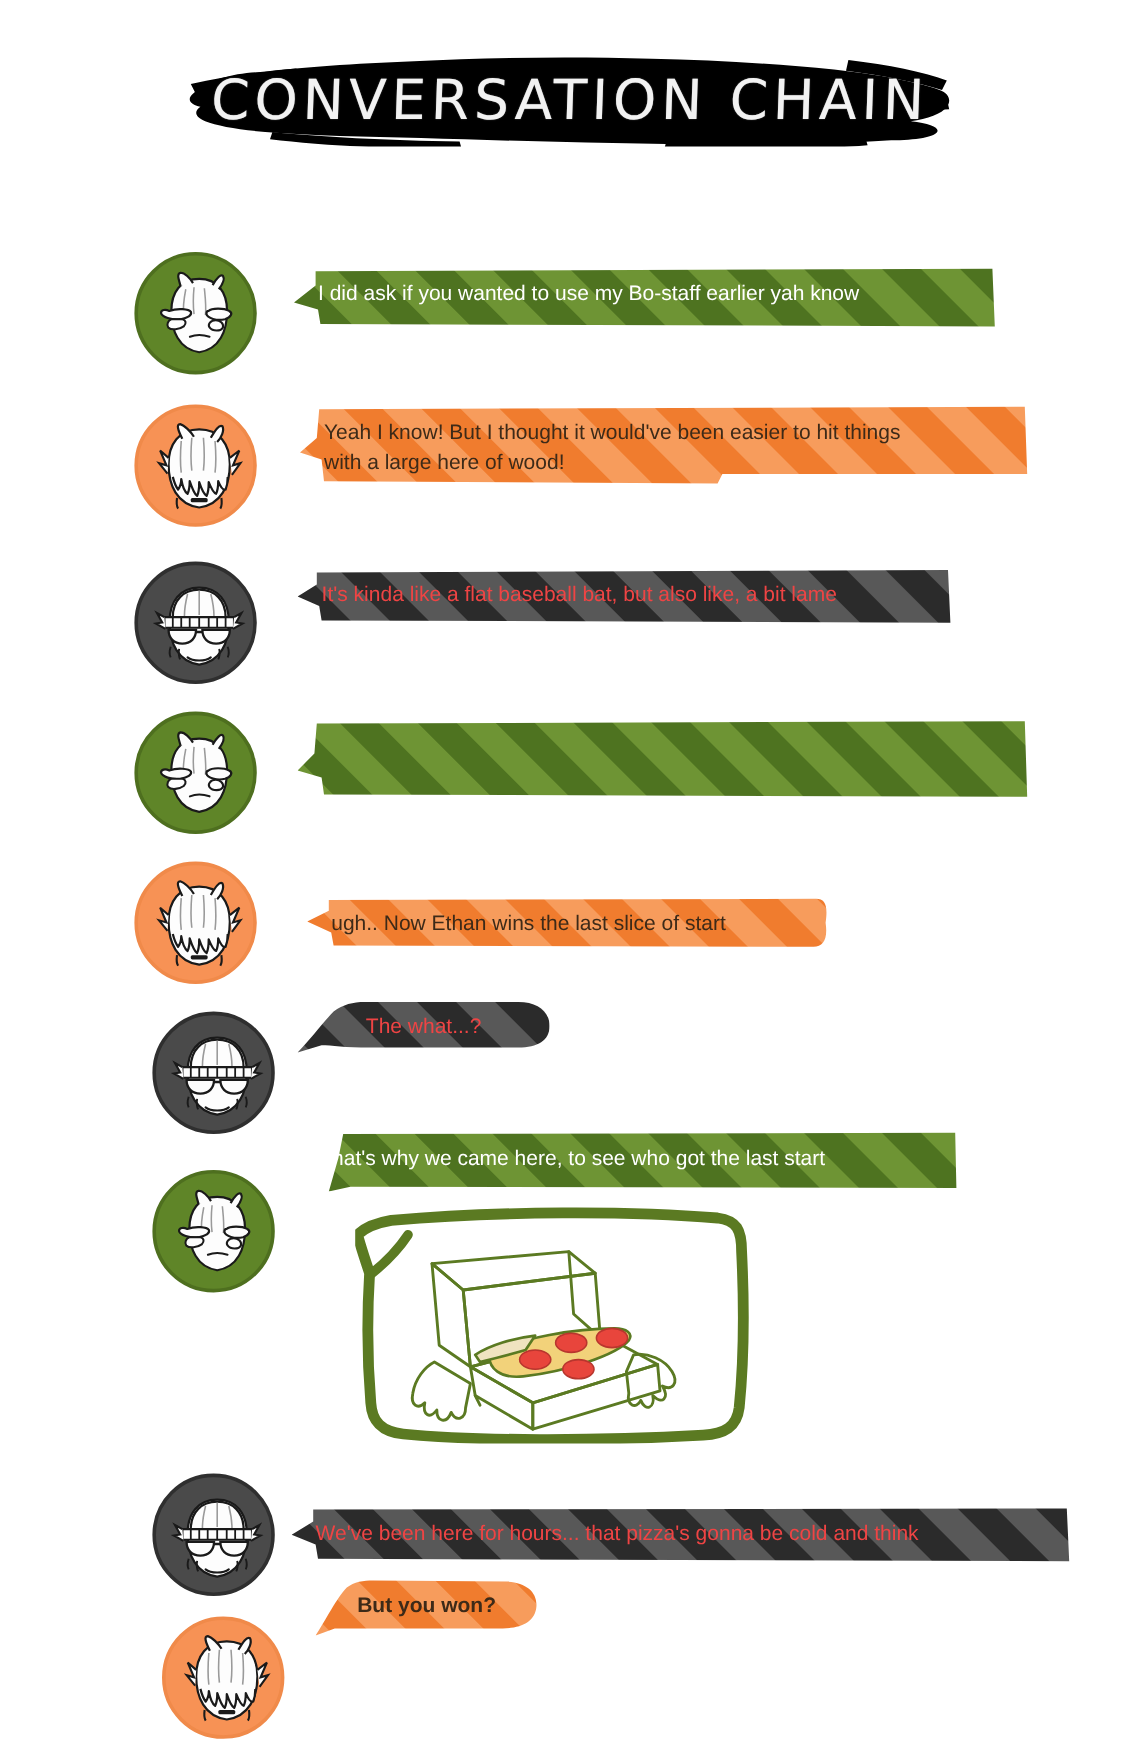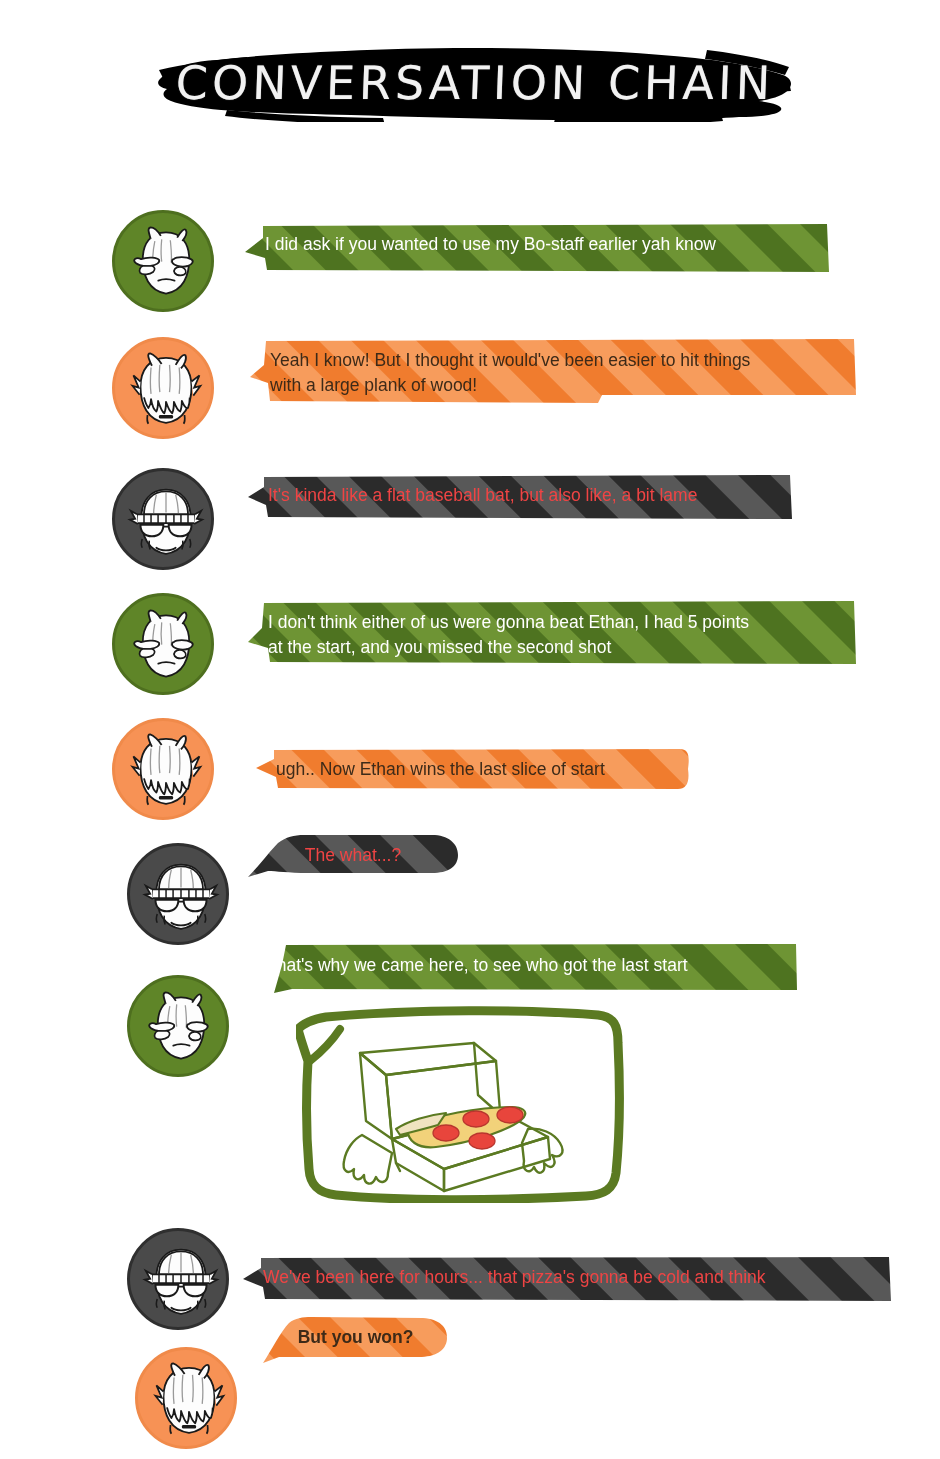--- a/index.html
+++ b/index.html
@@ -155,21 +155,21 @@
           <defs>
             <pattern id="stripeO1" width="46" height="46" patternUnits="userSpaceOnUse" patternTransform="rotate(-45)">
               <rect width="46" height="46" fill="#f07c2e"></rect>
               <rect width="23" height="46" fill="#f79c5c"></rect>
             </pattern>
           </defs>
           <path fill="url(#stripeO1)" d="M16,4 L604,2 L606,58 L352,58 L348,66 L20,64 L18,46 L0,40 L14,28 Z"></path>
         </svg>
       </span>
       <span class="txt">Yeah I know! But I thought it would've been easier to hit things
-with a large plank of wood!</span>
+with a large here of wood!</span>
     </div>
   </div>
 
   <div class="row" style="height:0">
     <div class="avatar gray" style="left:112px;top:293px;">
       <svg viewBox="0 0 102 102" aria-hidden="true">
         <g transform="translate(51,53) scale(0.88) translate(-51,-53)">
           <path d="M51 14 C33 14 23 27 23 46 C23 67 31 84 51 87 C71 84 79 67 79 46 C79 27 69 14 51 14 Z" fill="#fdfdfd" stroke="#1a1a1a" stroke-width="2.1"></path>
           <path d="M26 42 C26 26 36 16 51 16 C66 16 76 26 76 42 Z" fill="#fdfdfd" stroke="#1a1a1a" stroke-width="2.1"></path>
           <path d="M40 20 C38 28 37 35 37 41" stroke="#9a9a9a" stroke-width="1.5" fill="none"></path>
@@ -229,22 +229,20 @@
         <svg viewBox="0 0 610 68" preserveAspectRatio="none" aria-hidden="true">
           <defs>
             <pattern id="stripeG2" width="46" height="46" patternUnits="userSpaceOnUse" patternTransform="rotate(-45)">
               <rect width="46" height="46" fill="#4e7320"></rect>
               <rect width="23" height="46" fill="#6e9434"></rect>
             </pattern>
           </defs>
           <path fill="url(#stripeG2)" d="M16,3 L606,1 L608,64 L22,62 L20,48 L0,42 L14,28 Z"></path>
         </svg>
       </span>
-      <span class="txt">I don't think either of us were gonna beat Ethan, I had 5 points
-at the start, and you missed the second shot</span>
     </div>
   </div>
 
   <div class="row" style="height:0">
     <div class="avatar orange" style="left:112px;top:543px;">
       <svg viewBox="0 0 102 102" aria-hidden="true">
         <g transform="translate(51,53) scale(0.88) translate(-51,-53)">
           <path d="M51 13 C32 13 22 27 22 46 C22 66 30 84 51 87 C72 84 80 66 80 46 C80 27 70 13 51 13 Z" fill="#fdfdfd" stroke="#1a1a1a" stroke-width="2.1"></path>
           <path d="M35 22 C31 14 29 8 33 8 C37 9 43 15 46 20" fill="#fdfdfd" stroke="#1a1a1a" stroke-width="2.1"></path>
           <path d="M62 21 C66 14 70 8 73 10 C75 14 72 21 68 25" fill="#fdfdfd" stroke="#1a1a1a" stroke-width="2.1"></path>

